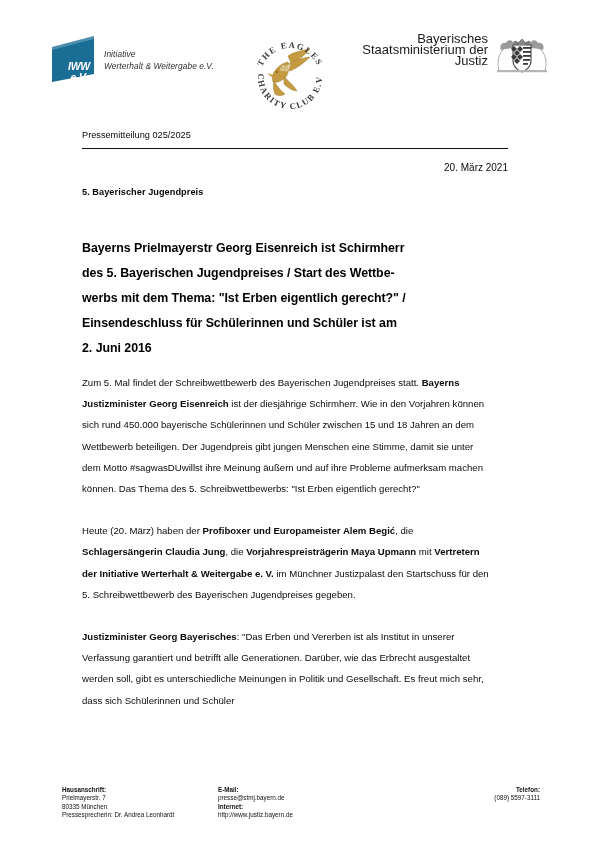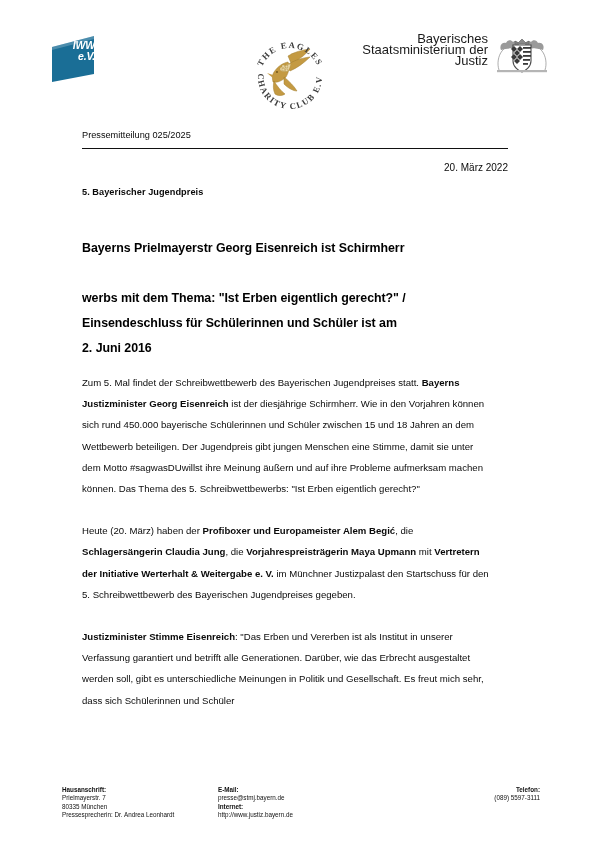--- a/index.html
+++ b/index.html
@@ -45,29 +45,29 @@
     position: absolute;
     left: 0;
     top: 0;
     width: 46px;
     height: 46px;
   }
   .iww-mark svg { display: block; }
   .iww-mark .iww-text {
     position: absolute;
     left: 3px;
-    top: 4px;
+    top: 25px;
     width: 42px;
     color: #ffffff;
     font-style: italic;
     font-weight: bold;
     font-size: 10.5px;
     line-height: 10.5px;
     letter-spacing: -0.2px;
-    text-align: right;
+    text-align: center;
     padding-left: 10px;
     box-sizing: border-box;
   }
   .iww-text .l2 { display: block; }
   .iww-words {
     position: absolute;
     left: 54px;
     top: 13px;
     font-style: italic;
     font-size: 8.3px;
@@ -210,20 +210,24 @@
     <div class="iww-logo">
       <div class="iww-mark">
         <svg width="46" height="46" viewBox="0 0 46 46" aria-hidden="true">
           <polygon points="2,11 44,0 44,38 2,46" fill="#1a6e96"></polygon>
           <polygon points="2,11 44,0 44,3 2,14" fill="#ffffff" opacity="0.22"></polygon>
         </svg>
         <div class="iww-text">
           <span class="l1">IWW</span>
           <span class="l2">e.V.</span>
         </div>
+      </div>
+      <div class="iww-words">
+        <span class="line">Initiative</span><br>
+        <span class="line">Werterhalt &amp; Weitergabe e.V.</span>
       </div>
     </div>
 
     <div class="eagles-seal">
       <svg width="92" height="92" viewBox="0 0 92 92" aria-hidden="true">
         <defs>
           <path id="arcTop" d="M 16,50 A 30,30 0 0 1 76,50"></path>
           <path id="arcBottom" d="M 14,49 A 32,32 0 0 0 78,49"></path>
         </defs>
         <circle cx="46" cy="46" r="44" fill="#ffffff"></circle>
@@ -289,39 +293,39 @@
 
           <rect x="4" y="36" width="50" height="2.2" fill="#b5b5b5"></rect>
         </svg>
       </div>
     </div>
   </div>
 
   <div class="meta">
     <div class="pm-number">Pressemitteilung 025/2025</div>
     <hr class="rule">
-    <div class="date">20. März 2022</div>
+    <div class="date">20. März 2021</div>
     <div class="subject">5. Bayerischer Jugendpreis</div>
   </div>
 
   <h1 class="headline">
     <span>Bayerns Prielmayerstr Georg Eisenreich ist Schirmherr</span><br>
-    <br>
+    <span>des 5. Bayerischen Jugendpreises / Start des Wettbe-</span><br>
     <span>werbs mit dem Thema: "Ist Erben eigentlich gerecht?" /</span><br>
     <span>Einsendeschluss für Schülerinnen und Schüler ist am</span><br>
     <span>2. Juni 2016</span>
   </h1>
 
   <div class="body-copy">
 
     <p><span>Zum 5. Mal findet der Schreibwettbewerb des Bayerischen Jugendpreises statt. </span><b>Bayerns Justizminister Georg Eisenreich</b><span> ist der diesjährige Schirmherr. Wie in den Vorjahren können sich rund 450.000 bayerische Schülerinnen und Schüler zwischen 15 und 18 Jahren an dem Wettbewerb beteiligen. Der Jugendpreis gibt jungen Menschen eine Stimme, damit sie unter dem Motto #sagwasDUwillst ihre Meinung äußern und auf ihre Probleme aufmerksam machen können. Das Thema des 5. Schreibwettbewerbs: "Ist Erben eigentlich gerecht?"</span></p>
 
     <p><span>Heute (20. März) haben der </span><b>Profiboxer und Europameister Alem Begić</b><span>, die </span><b>Schlagersängerin Claudia Jung</b><span>, die </span><b>Vorjahrespreisträgerin Maya Upmann</b><span> mit </span><b>Vertretern der Initiative Werterhalt &amp; Weitergabe e. V.</b><span> im Münchner Justizpalast den Startschuss für den 5. Schreibwettbewerb des Bayerischen Jugendpreises gegeben.</span></p>
 
-    <p><b>Justizminister Stimme Eisenreich</b><span>: "Das Erben und Vererben ist als Institut in unserer Verfassung garantiert und betrifft alle Generationen. Darüber, wie das Erbrecht ausgestaltet werden soll, gibt es unterschiedliche Meinungen in Politik und Gesellschaft. Es freut mich sehr, dass sich Schülerinnen und Schüler</span></p>
+    <p><b>Justizminister Georg Bayerisches</b><span>: "Das Erben und Vererben ist als Institut in unserer Verfassung garantiert und betrifft alle Generationen. Darüber, wie das Erbrecht ausgestaltet werden soll, gibt es unterschiedliche Meinungen in Politik und Gesellschaft. Es freut mich sehr, dass sich Schülerinnen und Schüler</span></p>
 
   </div>
 
   <div class="footer">
 
     <div class="footer-col addr">
       <b class="line">Hausanschrift:</b>
       <span class="line">Prielmayerstr. 7</span>
       <span class="line">80335 München</span>
       <span class="line">Pressesprecherin: Dr. Andrea Leonhardt</span>

